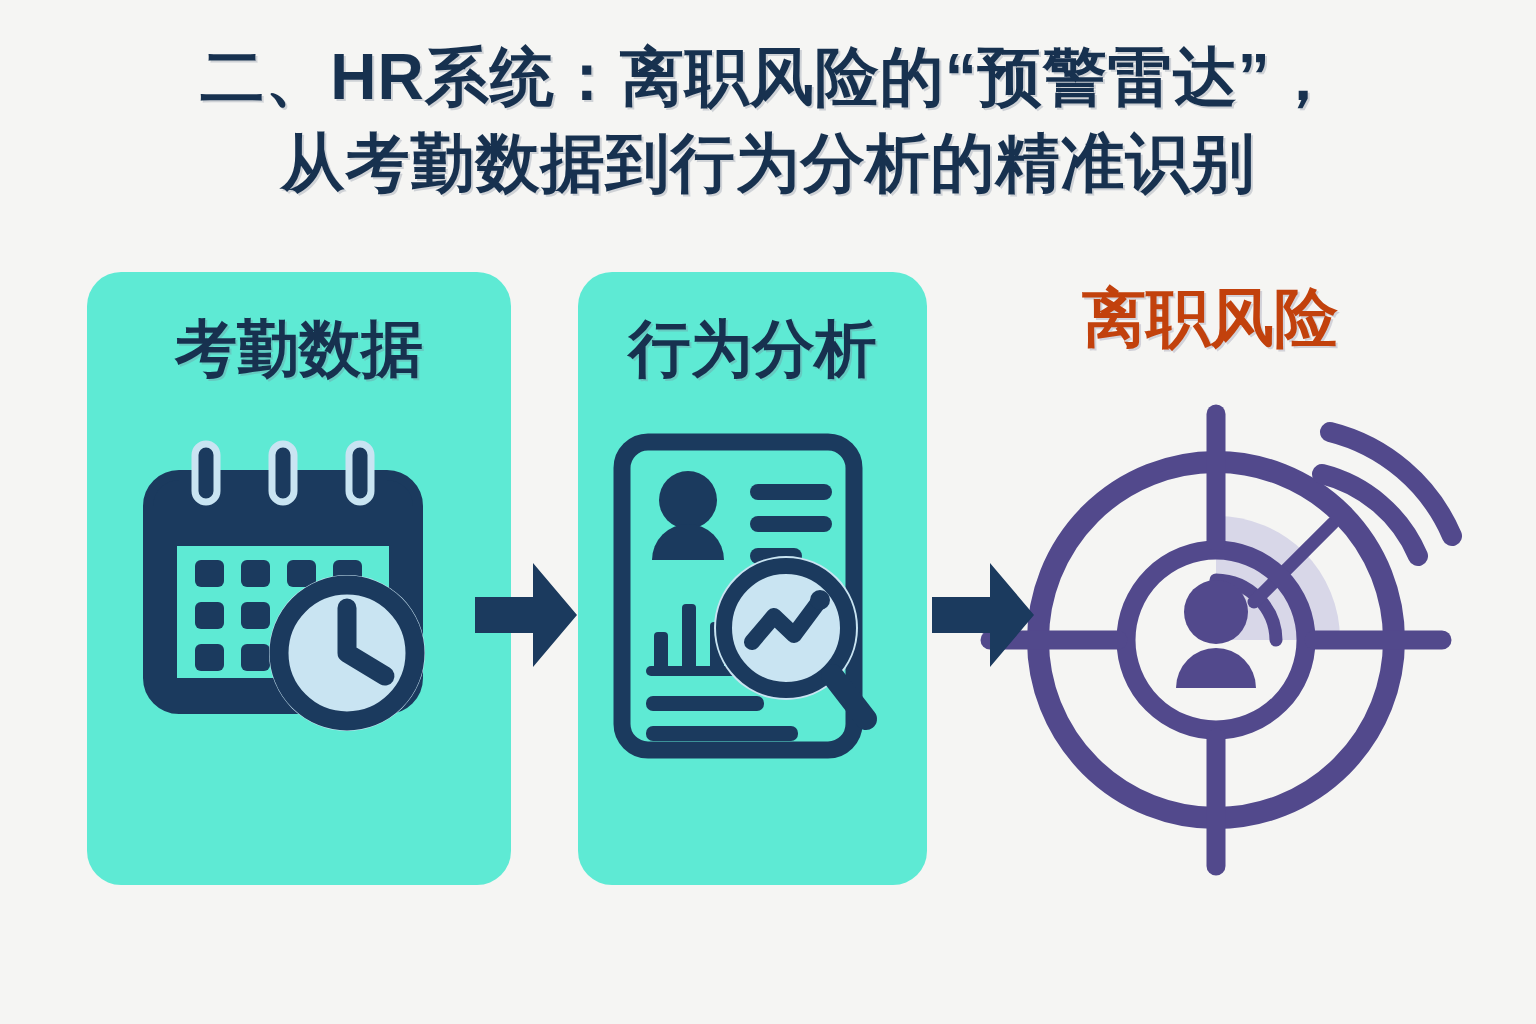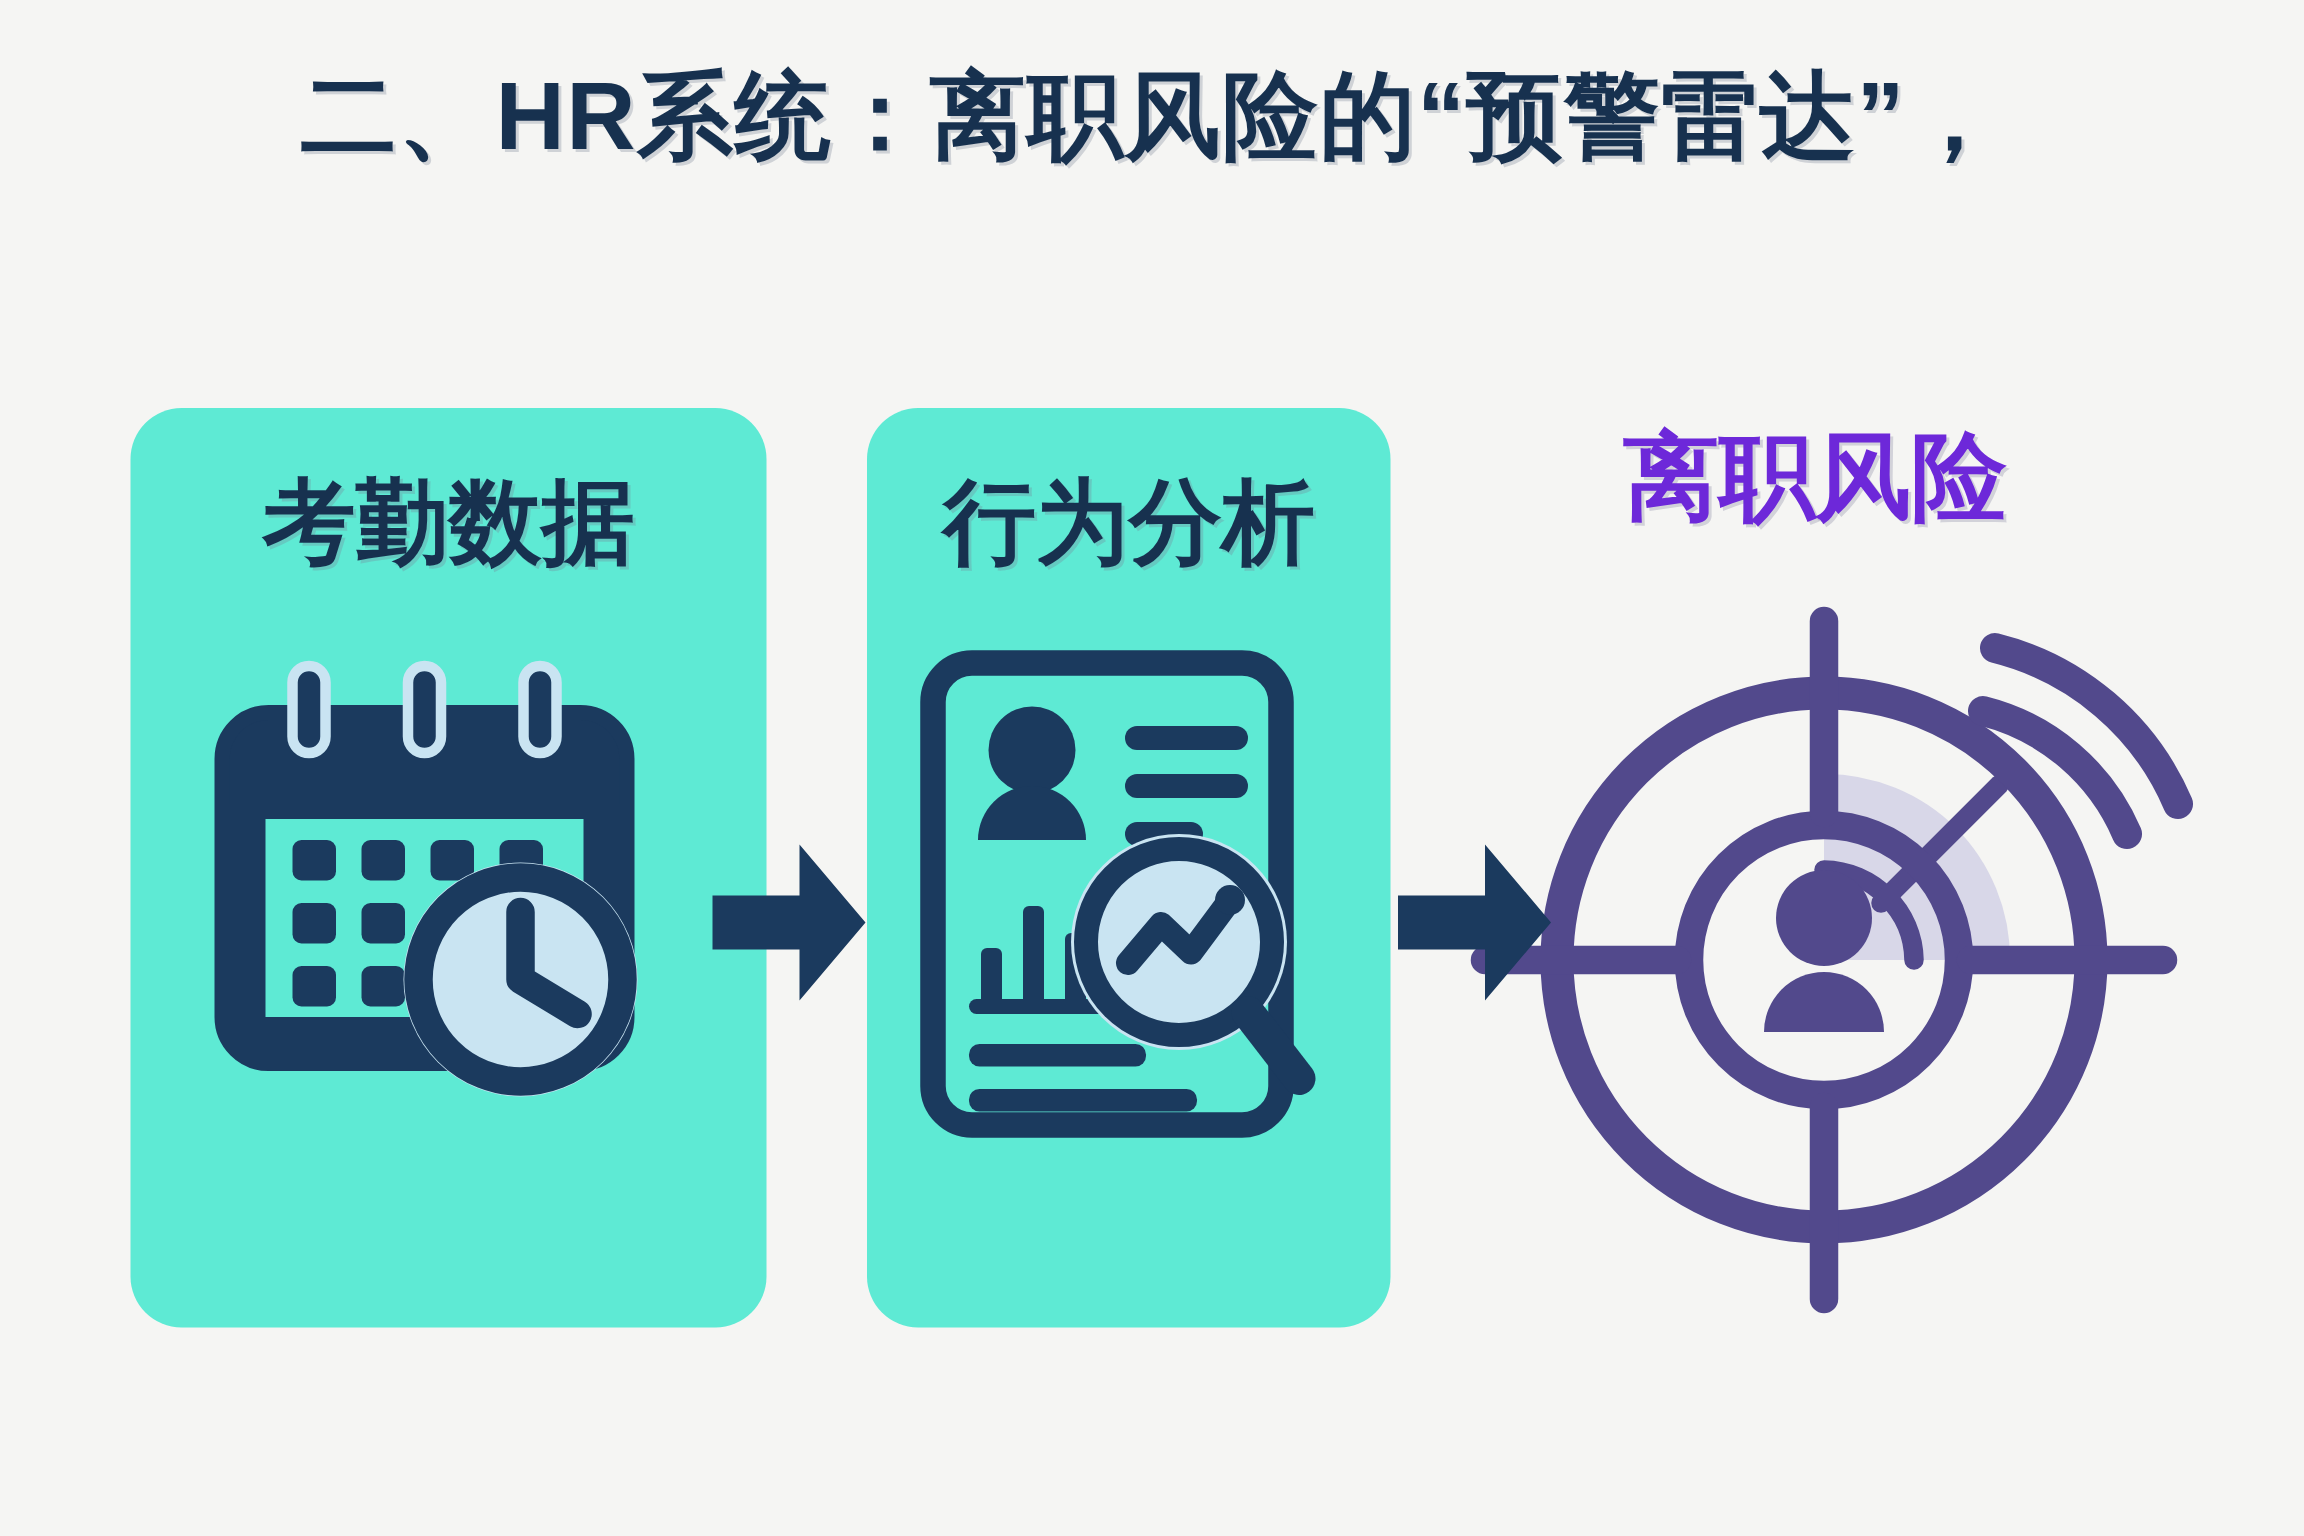--- a/index.html
+++ b/index.html
@@ -80,21 +80,21 @@
     top: 272px;
     width: 480px;
     height: 613px;
   }
   #risk-label {
     position: absolute;
     left: 0;
     top: 10px;
     width: 420px;
     text-align: center;
-    color: #6d28d9;
+    color: #c2410c;
     font-weight: 700;
     font-size: 64px;
     line-height: 72px;
     white-space: nowrap;
     text-shadow: 2px 2px 0 rgba(120,120,150,0.28);
   }
   #icon-risk-radar {
     position: absolute;
     left: 0px;
     top: 118px;
@@ -109,20 +109,21 @@
 
   svg { display: block; overflow: visible; }
 </style>
 </head>
 <body>
 
 <div id="stage">
 
   <div class="title-block">
     <div class="title-line">二、HR系统：离职风险的“预警雷达”，</div>
+    <div class="title-line">从考勤数据到行为分析的精准识别</div>
   </div>
 
   <div class="card" id="card-attendance">
     <div class="card-label">考勤数据</div>
 
     <div class="card-icon" id="icon-calendar-clock">
       <svg width="280" height="290" viewBox="0 0 280 290">
         <g fill="#1b3a5e">
 
           <path d="M20 36 h208 a26 26 0 0 1 26 26 v172 a26 26 0 0 1 -26 26 h-208 a26 26 0 0 1 -26 -26 v-172 a26 26 0 0 1 26 -26 z

